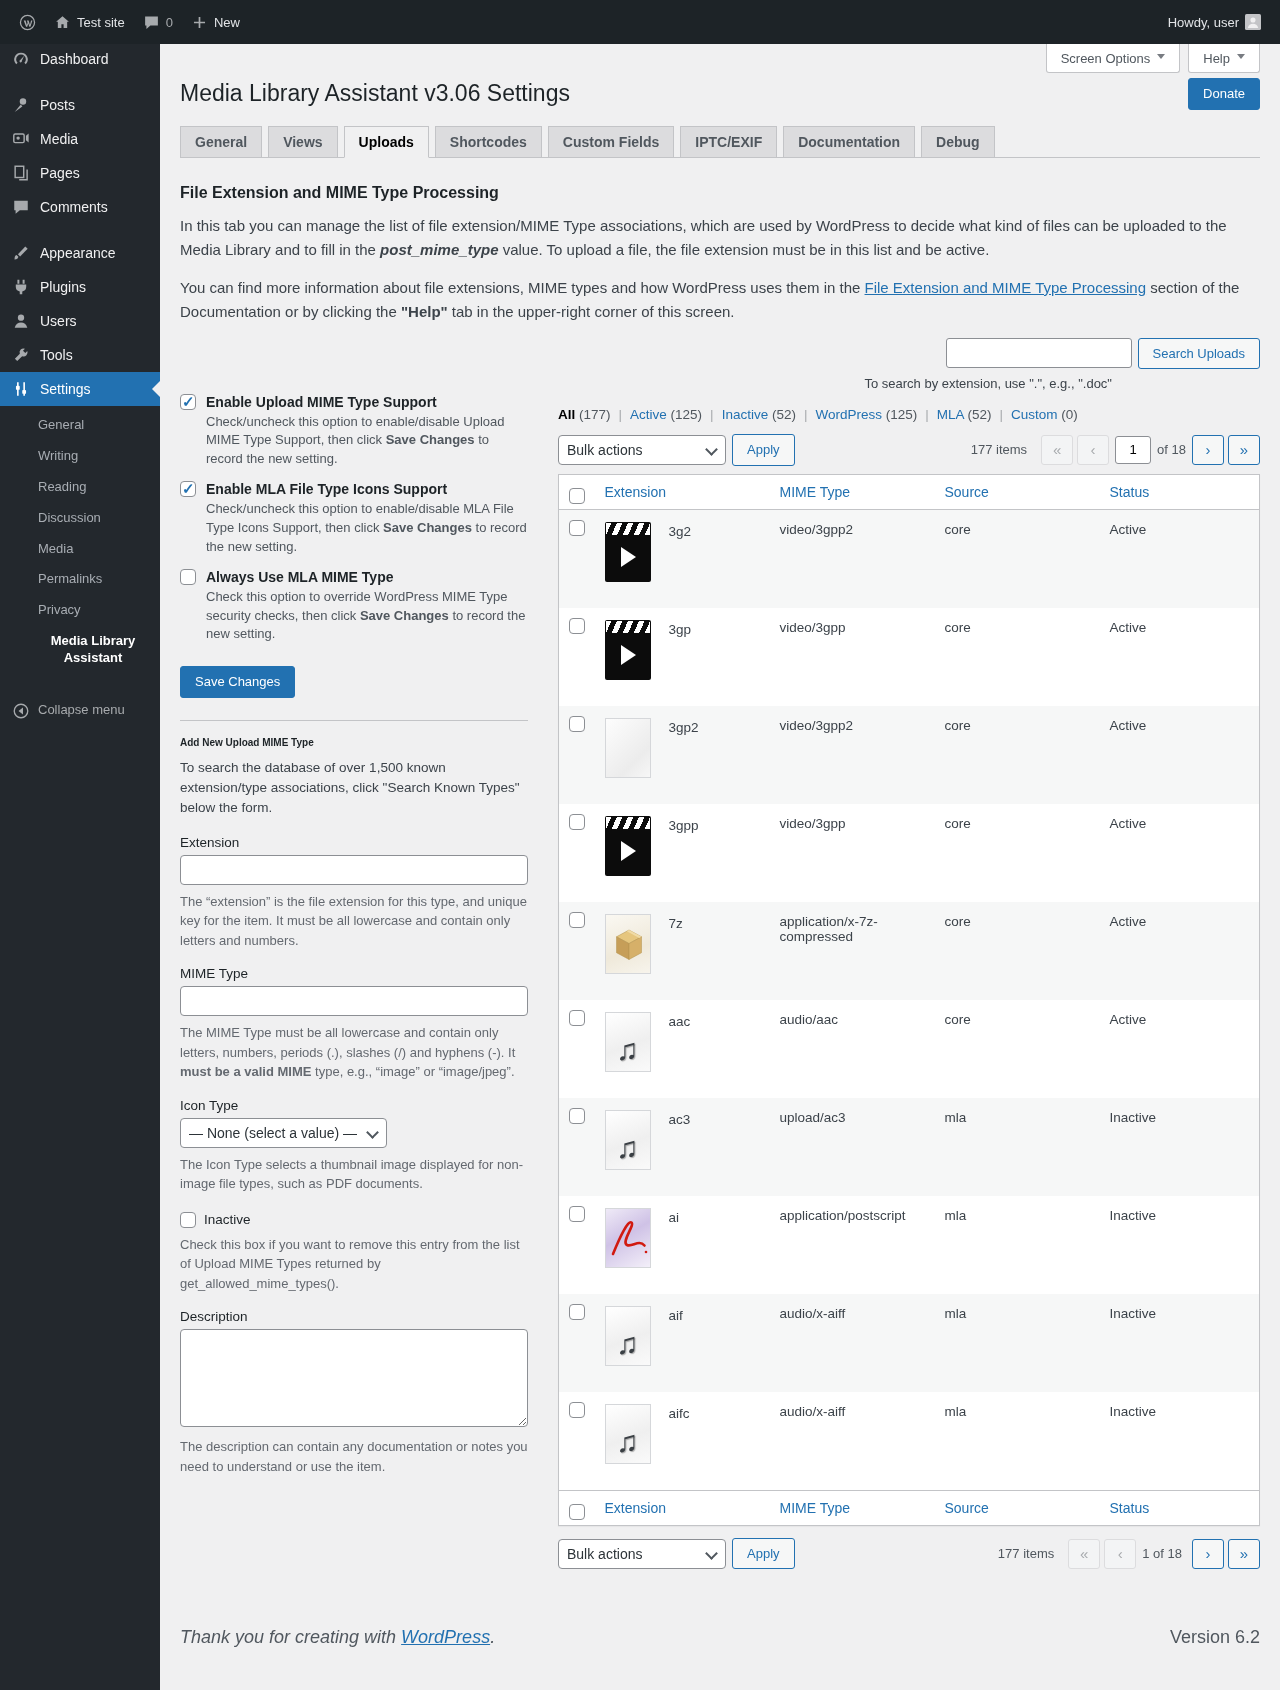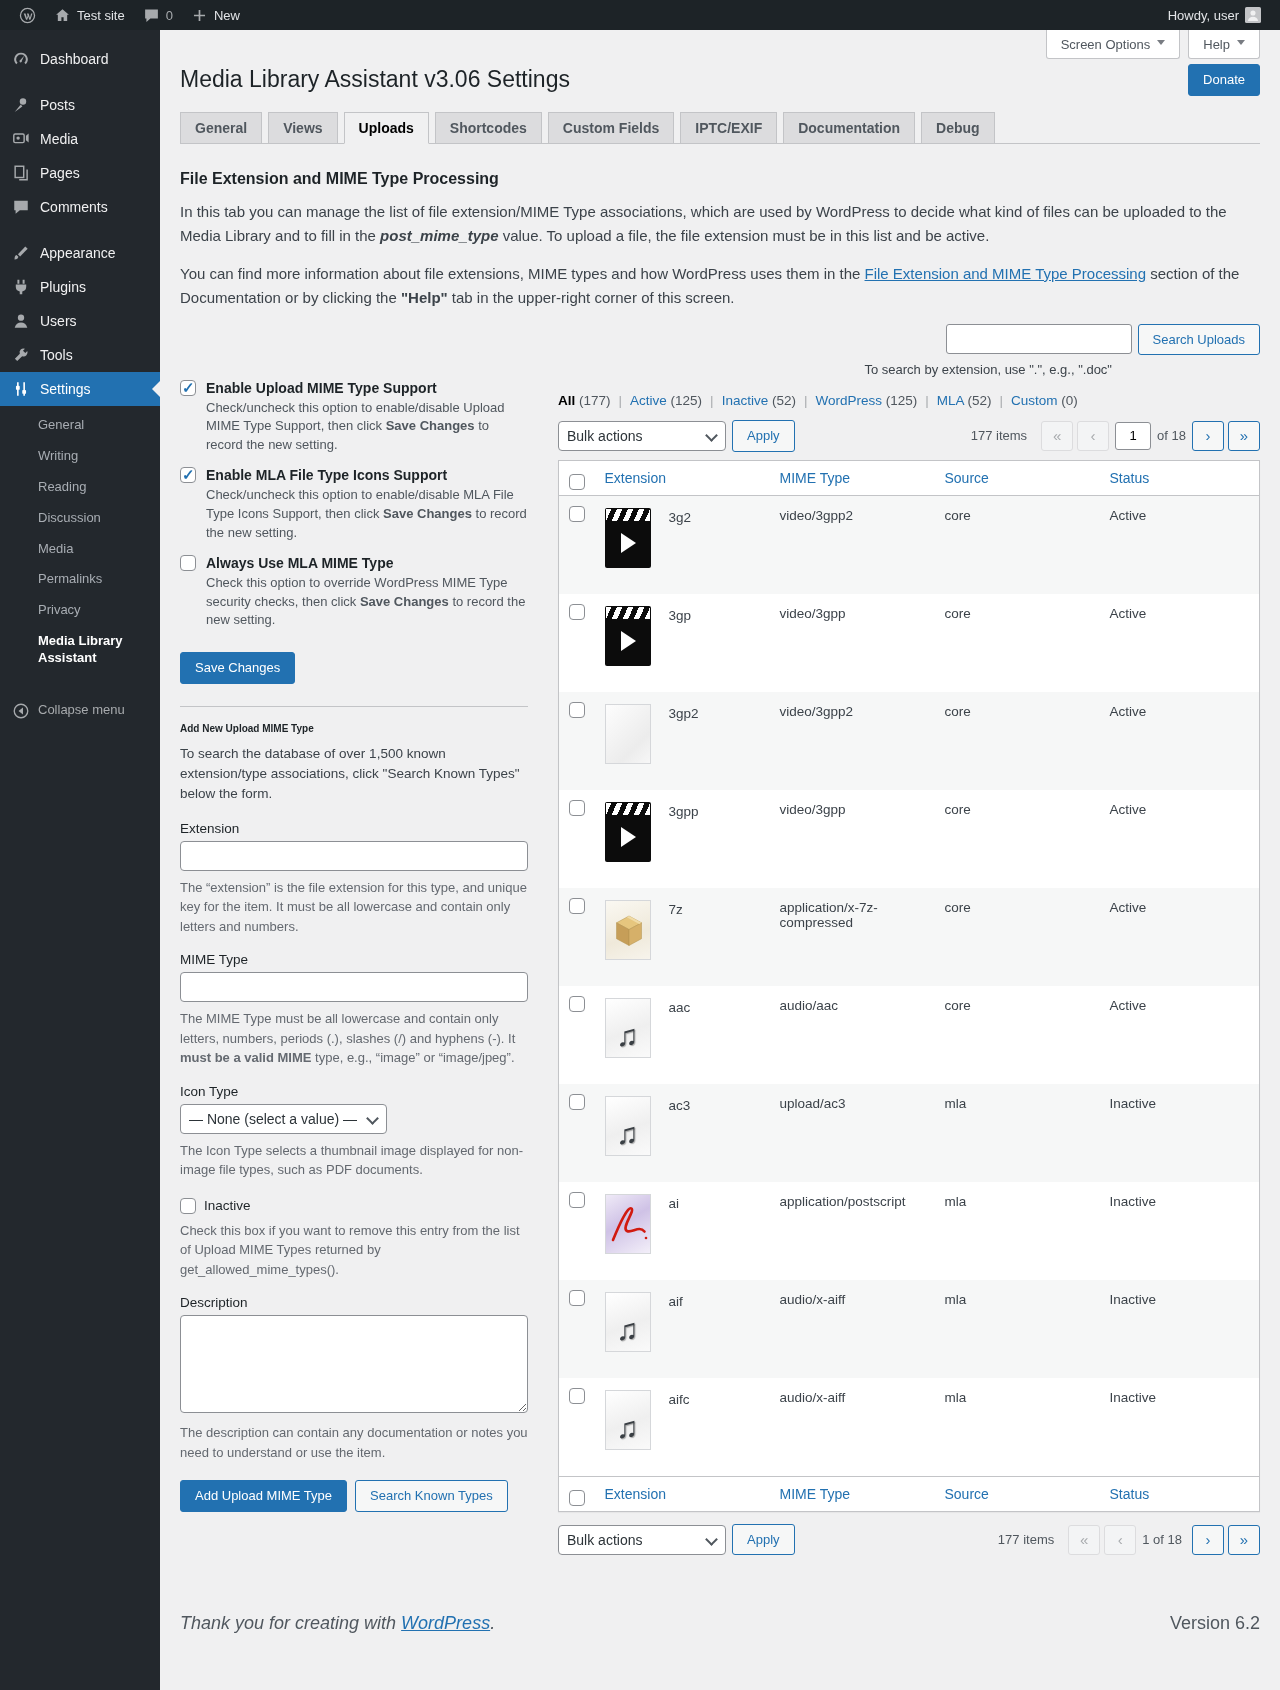--- a/index.html
+++ b/index.html
@@ -8,21 +8,21 @@
     width:1280px; min-height:1690px;
     background:#f0f0f1;
     font-family:"Liberation Sans", sans-serif;
     font-size:13px; color:#3c434a;
     position:relative;
   }
   a { color:#2271b1; }
 
   
   .adminbar {
-    height:30px; background:#1d2327; color:#c3c4c7;
+    height:44px; background:#1d2327; color:#c3c4c7;
     display:flex; align-items:center; padding:0 10px;
     position:relative; z-index:20;
   }
   .ab-item { display:inline-flex; align-items:center; gap:6px; padding:0 9px; height:30px; color:#e2e4e7; cursor:pointer; white-space:nowrap; }
   .ab-item svg { display:block; }
   .ab-icon { width:17px; height:17px; color:#a7aaad; display:inline-flex; }
   .ab-count { color:#a7aaad; }
   .ab-right { margin-left:auto; display:flex; align-items:center; }
   .avatar-box { width:16px; height:16px; display:inline-flex; }
 
@@ -37,21 +37,21 @@
   .mi-icon svg { width:18px; height:18px; display:block; }
   .menu-sep { height:12px; }
   .menu-item.current { background:#2271b1; color:#fff; }
   .menu-item.current .mi-icon { color:#fff; }
   .menu-item.current::after {
     content:""; position:absolute; right:0; top:50%; transform:translateY(-50%);
     border:8px solid transparent; border-right-color:#f0f0f1;
   }
   .submenu { list-style:none; margin:4px 0 0; padding:0; font-size:13px; }
   .submenu li { padding:7px 12px 7px 38px; color:#a8adb3; cursor:pointer; line-height:1.3; }
-  .submenu li.current { color:#fff; font-weight:700; }
+  .submenu li.current { color:#fff; font-weight:700;text-align:center; }
   .collapse-btn { display:flex; align-items:flex-start; gap:8px; color:#a7aaad; padding:10px 12px; margin-top:18px; font-size:13px; cursor:pointer; }
   .collapse-btn .mi-icon { width:18px; height:18px; }
 
   
   .content { margin-left:160px; min-height:1660px; position:relative; }
   .screen-meta { position:absolute; top:0; right:20px; display:flex; gap:8px; }
   .meta-btn {
     background:#fff; border:1px solid #c3c4c7; border-top:none;
     border-radius:0 0 3px 3px; padding:6px 14px; font-size:13px; color:#50575e;
     cursor:pointer; display:inline-flex; align-items:flex-end; gap:7px;
@@ -429,24 +429,20 @@
           <span>Inactive</span>
         </div>
         <div class="help">Check this box if you want to remove this entry from the list of Upload MIME Types returned by get_allowed_mime_types().</div>
 
         <div class="field">
           <label class="field-label">Description</label>
           <textarea class="desc-area" style=""></textarea>
           <div class="help">The description can contain any documentation or notes you need to understand or use the item.</div>
         </div>
 
-        <div class="addnew-buttons">
-          <button class="button button-primary">Add Upload MIME Type</button>
-          <button class="button button-secondary">Search Known Types</button>
-        </div>
       </div>
 
       <div class="col-right">
         <div class="search-row">
           <input type="text" class="search-input" style="">
           <button class="button button-secondary">Search Uploads</button>
         </div>
         <div class="search-hint">To search by extension, use ".", e.g., ".doc"</div>
 
         <ul class="filters" id="filter-list"><li><a href="#" class="filter-link current">All</a><span class="count"> (177)</span></li><li><a href="#" class="filter-link">Active</a><span class="count"> (125)</span></li><li><a href="#" class="filter-link">Inactive</a><span class="count"> (52)</span></li><li><a href="#" class="filter-link">WordPress</a><span class="count"> (125)</span></li><li><a href="#" class="filter-link">MLA</a><span class="count"> (52)</span></li><li><a href="#" class="filter-link">Custom</a><span class="count"> (0)</span></li></ul>

